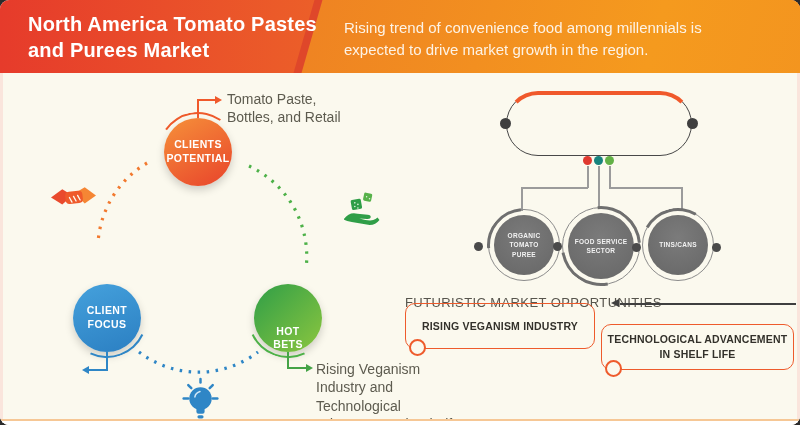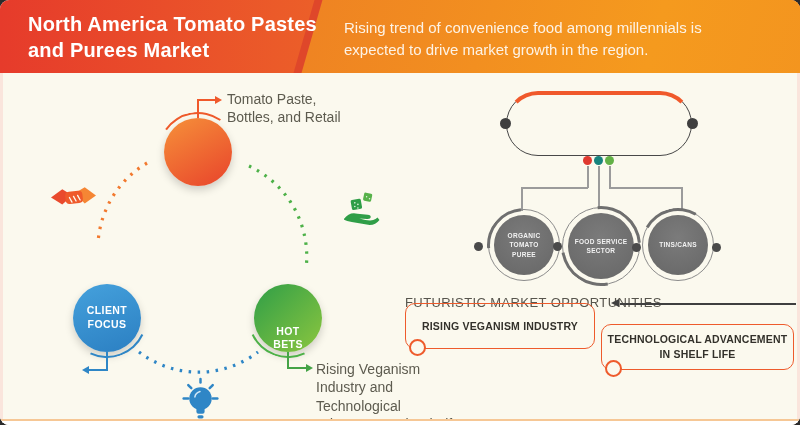--- a/index.html
+++ b/index.html
@@ -57,20 +57,22 @@
   <div class="content">
 
     <svg width="400" height="352" viewBox="0 0 400 352" style="position:absolute;left:0;top:0;pointer-events:none">
       <path d="M147,90 A100,100 0 0 0 98,170" fill="none" stroke="#f2792e" stroke-width="3.2" stroke-dasharray="2.5 6.5"></path>
       <path d="M249,93 A100,100 0 0 1 306,196" fill="none" stroke="#4db148" stroke-width="3.2" stroke-dasharray="2.5 6.5"></path>
       <path d="M139,279 A98,98 0 0 0 258,279" fill="none" stroke="#2e86c6" stroke-width="3.2" stroke-dasharray="2.5 6.5"></path>
     </svg>
 
     <div class="big-circle" style="left:164px;top:45px;background:linear-gradient(150deg,#f6913a,#e8432b);">
       <i class="arc" style="border-top-color:#ee5a2b;transform:rotate(-10deg);"></i>
+      <span>CLIENTS
+POTENTIAL</span>
     </div>
     <div class="vline" style="left:197px;top:26px;height:19px;width:2px;background:#f0592b;"></div>
     <div class="hline" style="left:198px;top:26px;width:17px;height:2px;background:#f0592b;"></div>
     <div class="tri" style="left:215px;top:22.5px;border-top:4.5px solid transparent;border-bottom:4.5px solid transparent;border-left:7px solid #f0592b;"></div>
     <div class="ann" style="left:227px;top:17px;width:130px;">Tomato Paste,
 Bottles, and Retail</div>
 
     <div class="big-circle" style="left:73px;top:211px;background:linear-gradient(160deg,#45a1dc,#2b7fc2);">
       <i class="arc" style="border-top-color:#2e86c6;transform:rotate(160deg);"></i>
       <span>CLIENT

